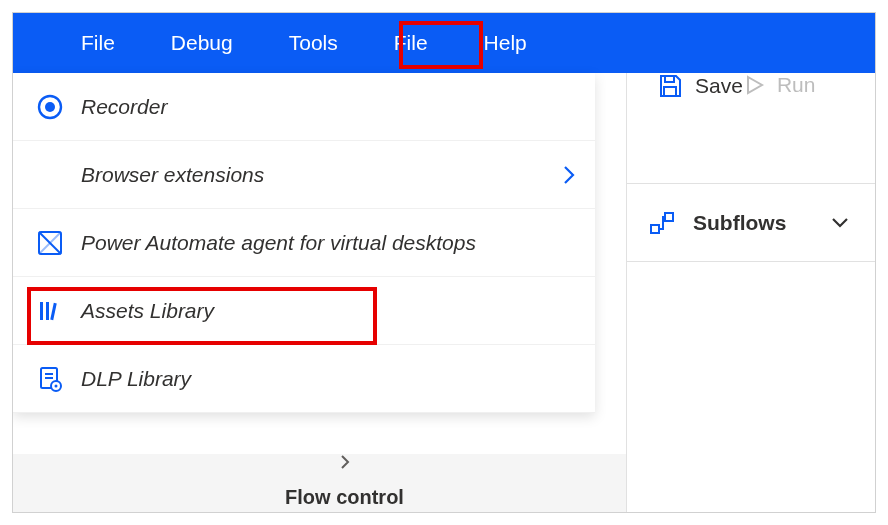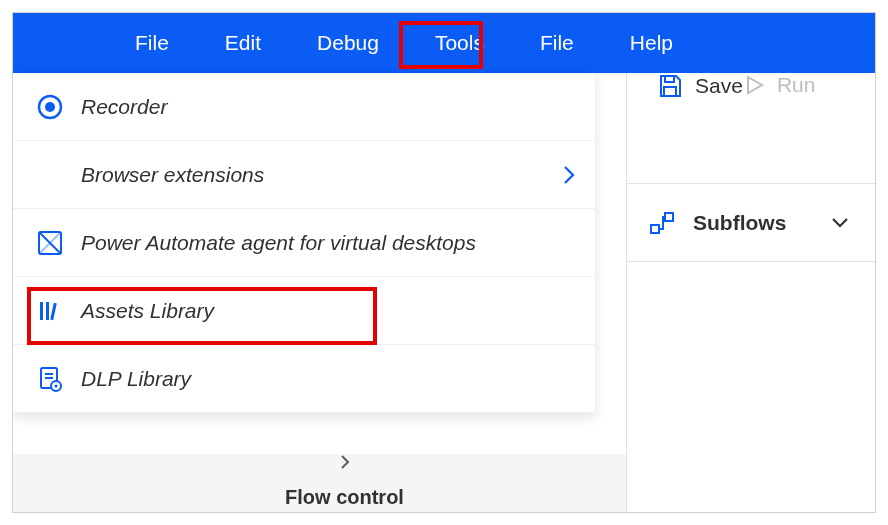--- a/index.html
+++ b/index.html
@@ -20,21 +20,21 @@
       height: 100%;
       border: 1px solid #d1d1d1;
       position: relative;
       overflow: hidden;
     }
     .menubar {
       background: #0a5cf5;
       height: 60px;
       display: flex;
       align-items: center;
-      padding-left: 100px;
+      padding-left: 46px;
       gap: 12px;
     }
     .menu-item {
       color: #fff;
       font-size: 21px;
       padding: 16px 22px;
       cursor: pointer;
       display: flex;
       align-items: center;
       height: 100%;
@@ -169,23 +169,20 @@
     svg { display: block; }
   </style>
 </head>
 <body>
 
 <div class="app-window">
 
   <div class="menubar">
     <div class="menu-item">
         <span>File</span>
-      </div>
-    <div class="menu-item">
-        <span>Edit</span>
       </div>
     <div class="menu-item">
         <span>Debug</span>
       </div>
     <div class="menu-item active">
         <span>Tools</span>
       </div>
     <div class="menu-item">
         <span>File</span>
       </div>

